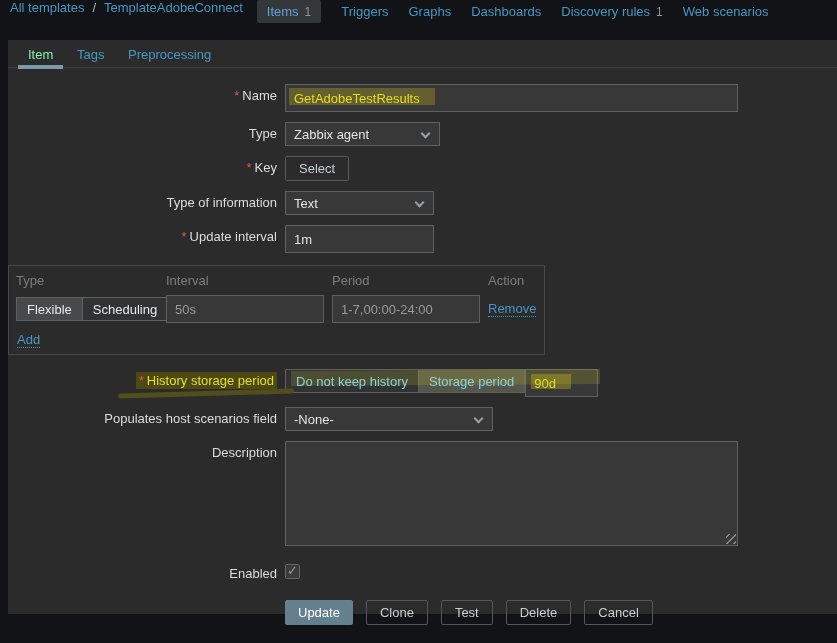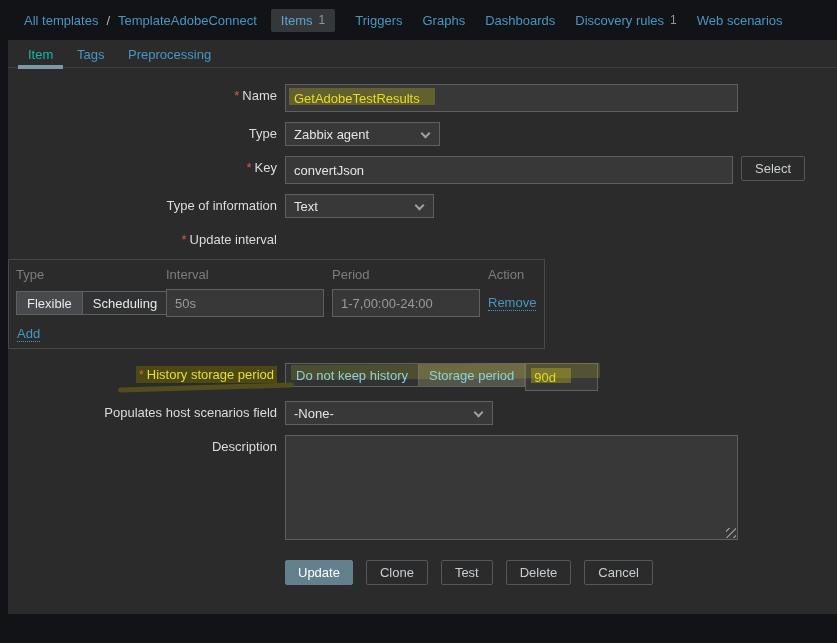--- a/index.html
+++ b/index.html
@@ -7,37 +7,37 @@
   body {
     width:837px; height:643px; position:relative; overflow:hidden;
     background:#121316;
     font-family:"Liberation Sans","DejaVu Sans",sans-serif;
     font-size:13px; color:#d6d6d6;
   }
   a { text-decoration:none; }
 
   
   .topnav { position:absolute; top:0; left:0; right:0; height:40px;
-            display:flex; align-items:center; padding-left:24px; }
+            display:flex; align-items:flex-start; padding-left:10px; }
   .crumbs { display:flex; align-items:center; gap:8px; }
   .bluelink { color:#4796c4; cursor:pointer; }
   .crumb-sep { color:#b5b5b5; }
   .navtabs { display:flex; align-items:center; gap:20px; margin-left:14px; }
   .nav-chip { background:#35383b; border-radius:2px; padding:4px 10px;
               display:flex; align-items:center; gap:6px; cursor:pointer; }
   .nav-chip .chip-label { color:#5ea2d0; }
   .nav-count { color:#8f9396; font-size:12px; }
   .navitem { color:#4796c4; cursor:pointer; display:flex; align-items:center; gap:6px; }
 
   
   .panel { position:absolute; left:8px; right:0; top:40px; height:574px; background:#2b2b2b; }
 
   .form-tabs { position:relative; height:28px; border-bottom:1px solid #3e3e3e; padding-left:10px; }
   .form-tab { position:relative; display:inline-block; padding:7px 10px 6px; color:#4796c4; cursor:pointer; }
-  .form-tab.active { color:#14b8a6; }
+  .form-tab.active { color:#86efac; }
   .form-tab.active::after { content:""; position:absolute; left:0; right:0; bottom:-1px; height:4px; background:#7b99a6; }
 
   .form { padding-top:16px; }
   .row { display:flex; margin-bottom:10px; position:relative;border-radius:12px; }
   .lbl { width:277px; flex:none; text-align:right; padding:4px 8px 0 0; color:#dcdcdc; white-space:nowrap; }
   .ast { color:#d95757; margin-right:3px; }
   .field { display:flex; align-items:flex-start; }
 
   .tbox {
     background:#383838; border:1px solid #606060; color:#e4e4e4;
@@ -161,38 +161,40 @@
           <span class="chev"></span>
         </div>
       </div>
     </div>
 
     <div class="row">
       <div class="lbl">
         <span class="ast">*</span><span>Key</span>
       </div>
       <div class="field" style="gap:8px;">
-        <input class="tbox" style="width: 448px;" value="convertJson">
         <button class="btn-ghost">Select</button>
       </div>
     </div>
 
     <div class="row">
       <div class="lbl">Type of information</div>
       <div class="field">
         <div class="select" style="width:149px;">
           <span>Text</span>
           <span class="chev"></span>
         </div>
       </div>
     </div>
 
     <div class="row" style="margin-bottom:12px;">
       <div class="lbl">
         <span class="ast">*</span><span>Update interval</span>
+      </div>
+      <div class="field">
+        <input class="tbox" style="width: 149px;" value="1m">
       </div>
     </div>
 
     <div class="row" style="margin-bottom:14px;">
       <div class="field">
         <div class="ci-box">
           <div class="ci-grid ci-head">
             <span>Type</span>
             <span>Interval</span>
             <span>Period</span>
@@ -242,20 +244,26 @@
     <div class="row" style="margin-bottom:16px;">
       <div class="lbl">Description</div>
       <div class="field">
         <div class="ta-wrap">
           <textarea class="tarea" style=""></textarea>
           <div class="ta-grip"></div>
         </div>
       </div>
     </div>
 
+    <div class="row" style="margin-bottom:15px;">
+      <div class="lbl">Enabled</div>
+      <div class="field">
+        <div class="checkbox checked"></div>
+      </div>
+    </div>
 
     <div class="row">
       <div class="spacer277"></div>
       <div class="footer-btns">
         <button class="btn-primary">Update</button>
         <button class="btn-ghost">Clone</button>
         <button class="btn-ghost">Test</button>
         <button class="btn-ghost">Delete</button>
         <button class="btn-ghost">Cancel</button>
       </div>

